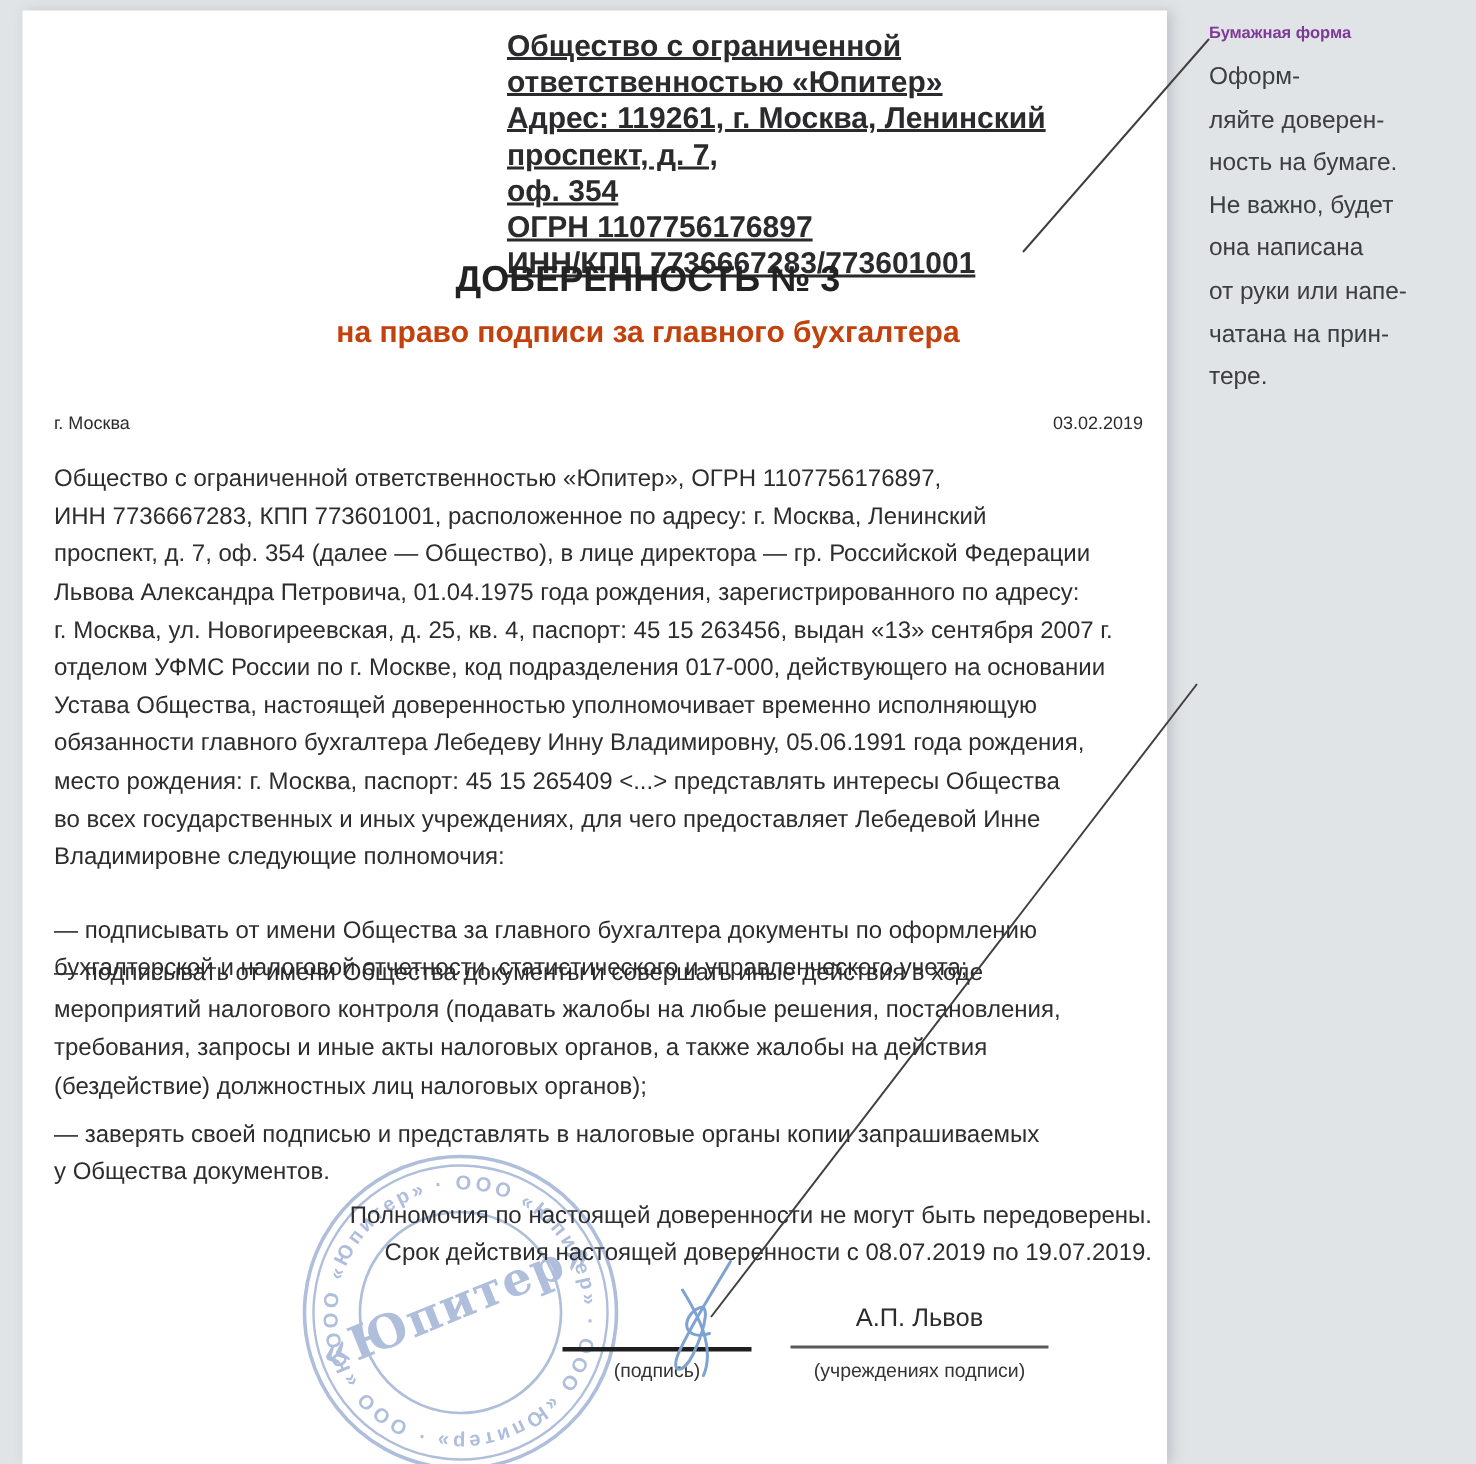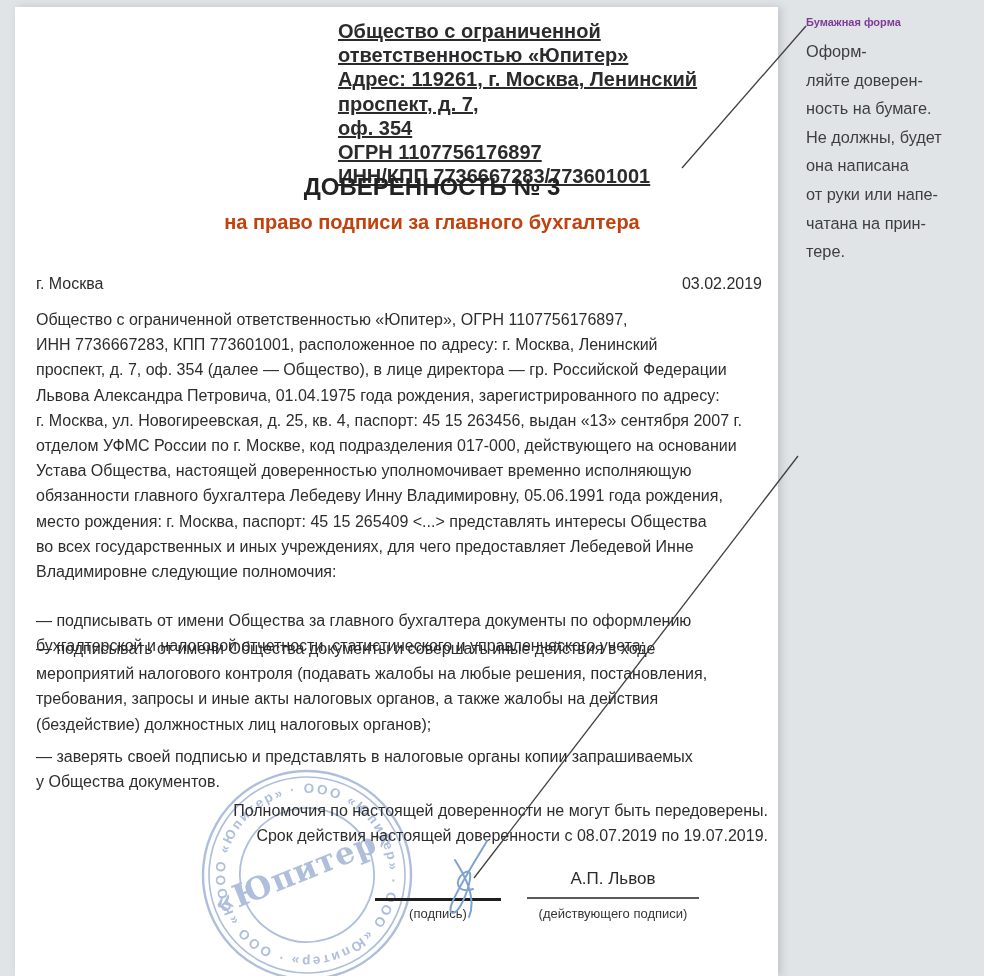--- a/index.html
+++ b/index.html
@@ -25,21 +25,21 @@
     font-size:24px; font-weight:bold; color:#222;
   }
   .doc-subtitle{
     left:21px; top:204px; width:726px; text-align:center;
     transform:translateX(33px);
     font-size:20px; font-weight:bold; color:#c2410c;
   }
   .meta-row{
     left:21px; top:268px; width:726px;
     display:flex; justify-content:space-between;
-    font-size:16px;
+    font-size:12px;
   }
   .para{
     left:21px; top:0; width:732px;
     font-size:16px; line-height:25.2px; color:#2d2d2f;
   }
   .p-main{top:300px;}
   .p-c1{top:601px;}
   .p-c2{top:629px;}
   .p-c3{top:737px;}
   .p-close{top:791px;text-align:right;}
@@ -124,30 +124,30 @@
 (бездействие) должностных лиц налоговых органов);</div>
     <div class="abs para p-c3">— заверять своей подписью и представлять в налоговые органы копии запрашиваемых
 у Общества документов.</div>
     <div class="abs para p-close">Полномочия по настоящей доверенности не могут быть передоверены.
 Срок действия настоящей доверенности с 08.07.2019 по 19.07.2019.</div>
 
     <div class="abs sig-line"></div>
     <div class="abs sig-caption">(подпись)</div>
     <div class="abs sig-name">А.П. Львов</div>
     <div class="abs name-line"></div>
-    <div class="abs name-caption">(действующего подписи)</div>
+    <div class="abs name-caption">(учреждениях подписи)</div>
   </div>
 
   <aside class="sidebar">
     <div class="annotation ann-1">
       <div class="ann-title">Бумажная форма</div>
       <div class="ann-body">Оформ-
 ляйте доверен-
 ность на бумаге.
-Не должны, будет
+Не важно, будет
 она написана
 от руки или напе-
 чатана на прин-
 тере.</div>
     </div>
   </aside>
 
   <svg class="overlay" viewBox="0 0 984 976">
     <line x1="806" y1="26" x2="682" y2="168" stroke="#3f3f3f" stroke-width="1.3"></line>
     <line x1="798" y1="456" x2="474" y2="878" stroke="#3f3f3f" stroke-width="1.3"></line>

